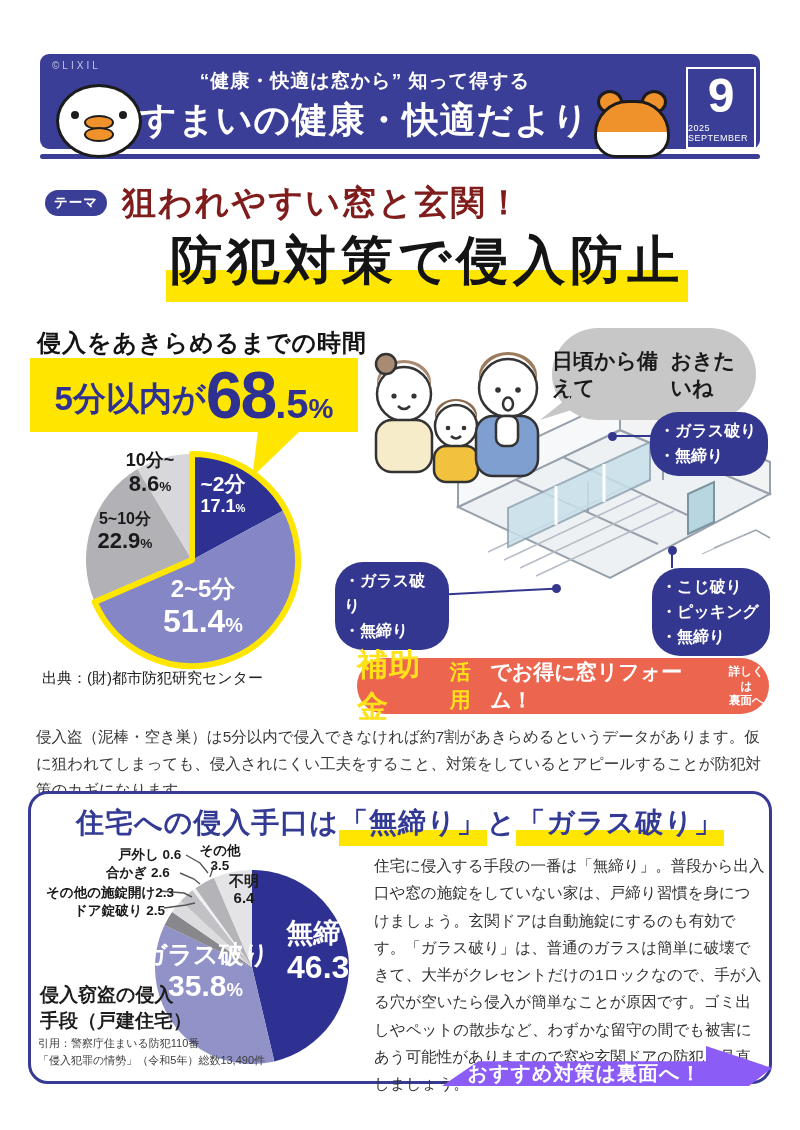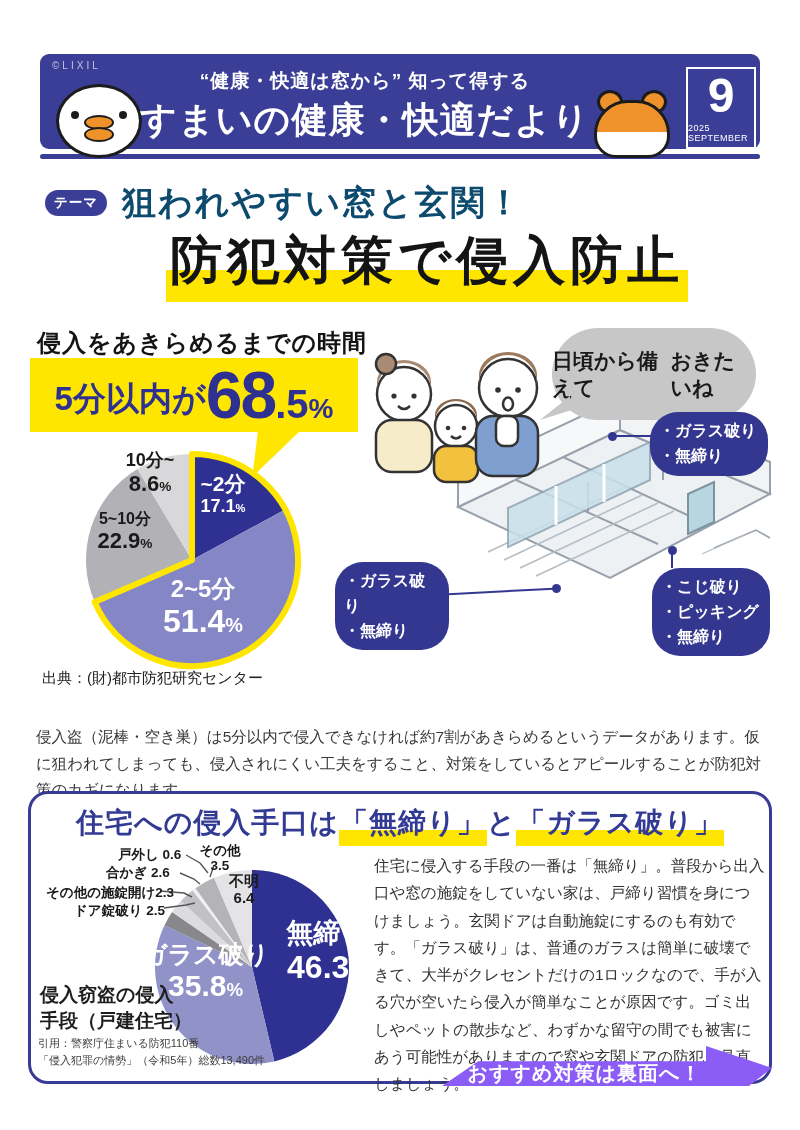--- a/index.html
+++ b/index.html
@@ -25,21 +25,21 @@
   .frog .body{position:absolute;top:8px;left:0;width:70px;height:52px;border:3px solid #1c1c1c;
               border-radius:34px 34px 22px 22px;background:linear-gradient(#f0922b 56%,#ffffff 56%);}
   .issue{left:686px;top:67px;width:66px;height:78px;border:2.5px solid #fff;display:flex;flex-direction:column;
          align-items:center;justify-content:center;color:#fff;}
   .issue .num{font-size:48px;font-weight:bold;line-height:0.95;}
   .issue .date{font-size:9px;margin-top:4px;letter-spacing:0.5px;}
 
   
   .theme-badge{left:45px;top:190px;width:62px;height:26px;background:#3b3e96;border-radius:14px;
                color:#fff;font-size:13.5px;font-weight:bold;display:flex;align-items:center;justify-content:center;letter-spacing:1px;}
-  .t1{left:122px;top:180px;font-size:34px;font-weight:bold;color:#0c4a6e;letter-spacing:2px;}
+  .t1{left:122px;top:180px;font-size:34px;font-weight:bold;color:#7f1d1d;letter-spacing:2px;}
   .t2{left:166px;top:226px;font-size:52px;font-weight:bold;color:#141414;letter-spacing:5px;
       background:linear-gradient(transparent 58%,#ffe600 58%);padding:0 4px 6px 4px;}
 
   
   .stat-h{left:37px;top:327px;font-size:24px;font-weight:bold;color:#141414;letter-spacing:1px;}
   .stat-box{left:30px;top:358px;width:328px;height:74px;background:#ffe600;display:flex;align-items:baseline;
             justify-content:center;color:#2e3192;padding-top:0;}
   .stat-box .p1{font-size:33px;font-weight:bold;align-self:center;margin-top:8px;}
   .stat-box .p2{font-size:66px;font-weight:bold;line-height:74px;letter-spacing:-2px;}
   .stat-box .p3{font-size:40px;font-weight:bold;}
@@ -253,20 +253,28 @@
   <div class="abs callout co-b">
     <div>・ガラス破り</div>
     <div>・無締り</div>
   </div>
   <div class="abs callout co-c">
     <div>・こじ破り</div>
     <div>・ピッキング</div>
     <div>・無締り</div>
   </div>
 
+  <div class="abs promo">
+    <span class="hl">補助金</span>
+    <span class="sub">活用</span>
+    <span class="rest">でお得に窓リフォーム！</span>
+    <span class="note">
+      <span>詳しくは</span><br><span>裏面へ</span>
+    </span>
+  </div>
 
   <div class="abs lead">侵入盗（泥棒・空き巣）は5分以内で侵入できなければ約7割があきらめるというデータがあります。仮に狙われてしまっても、侵入されにくい工夫をすること、対策をしているとアピールすることが防犯対策のカギになります。</div>
 
   <div class="abs box2"></div>
   <div class="abs box2-title">
     <span>住宅への侵入手口は</span>
       <span class="mark">「無締り」</span>
       <span>と</span>
       <span class="mark">「ガラス破り」</span>
   </div>

